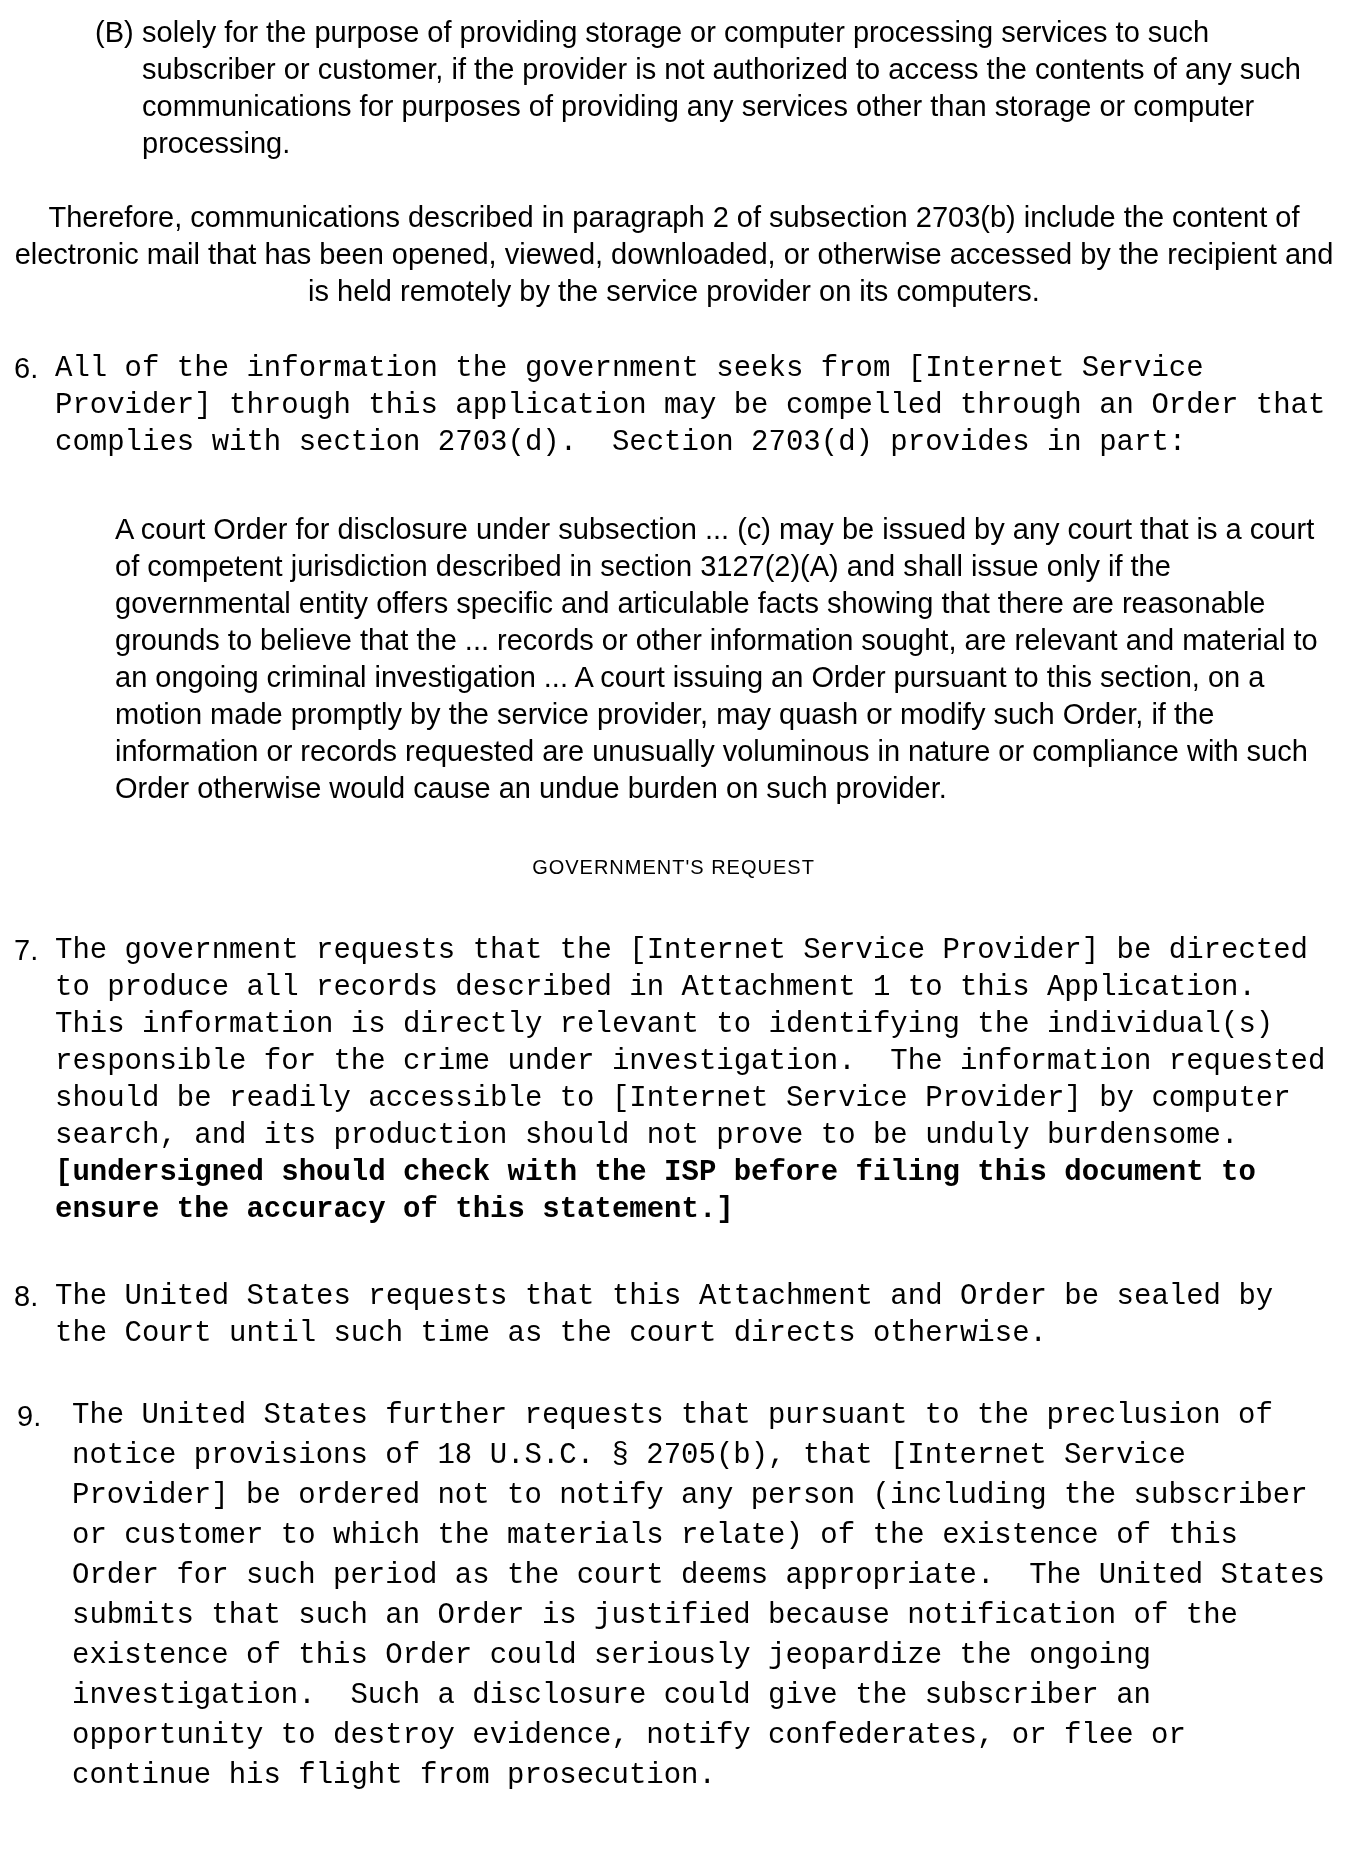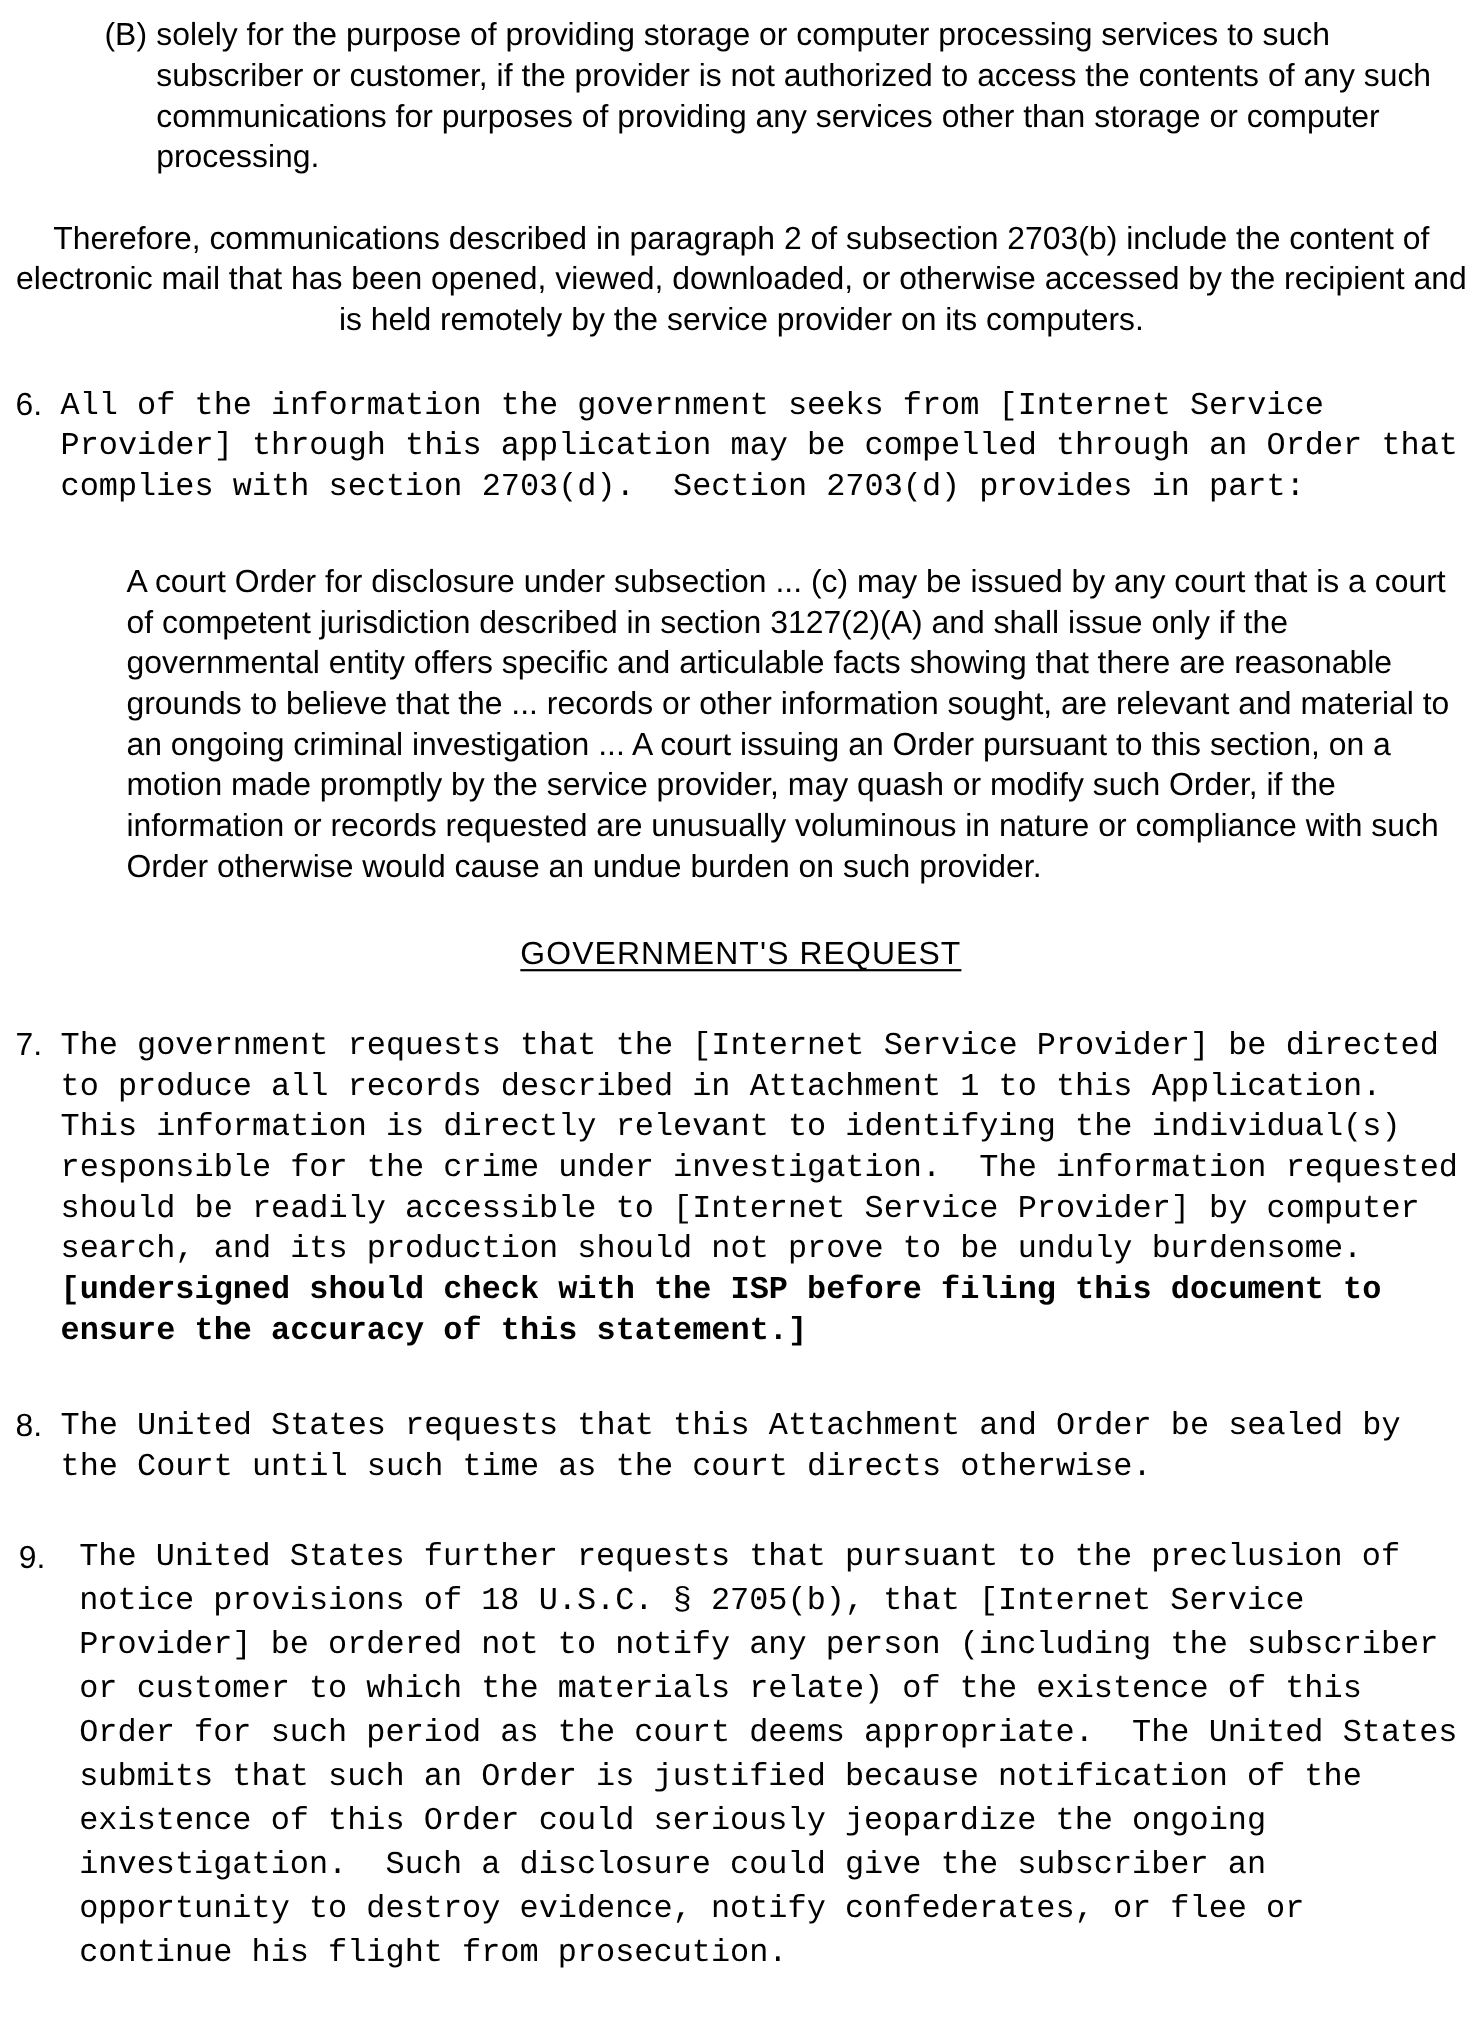--- a/index.html
+++ b/index.html
@@ -37,23 +37,22 @@
   .item.item-9 { margin-top: 44px; line-height: 40px; }
   .item.item-9 .num { width: 58px; padding-left: 3px; }
   
   .blockquote {
     margin: 50px 0 0 101px;
     width: 1218px;
   }
   .heading {
     margin-top: 42px;
     text-align: center;
-    font-size: 29px;
+    font-size: 20px;
     font-weight: normal;
-    text-decoration: underline;
     text-underline-offset: 5px;
     letter-spacing: 1px;
   }
   .bold-note { font-weight: bold; }
 </style>
 </head>
 <body>
 
 <div class="page">
 

